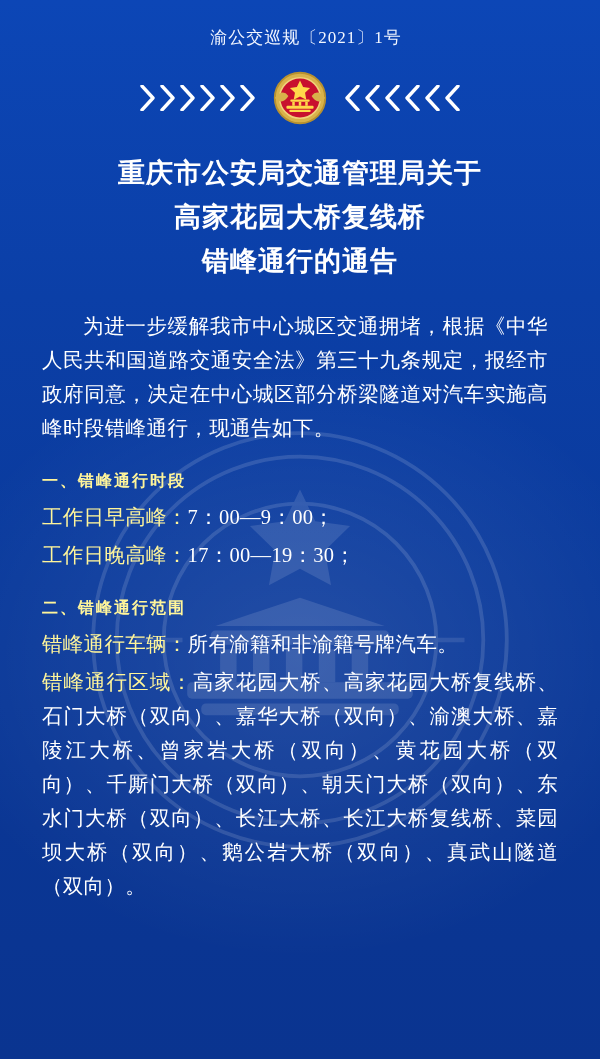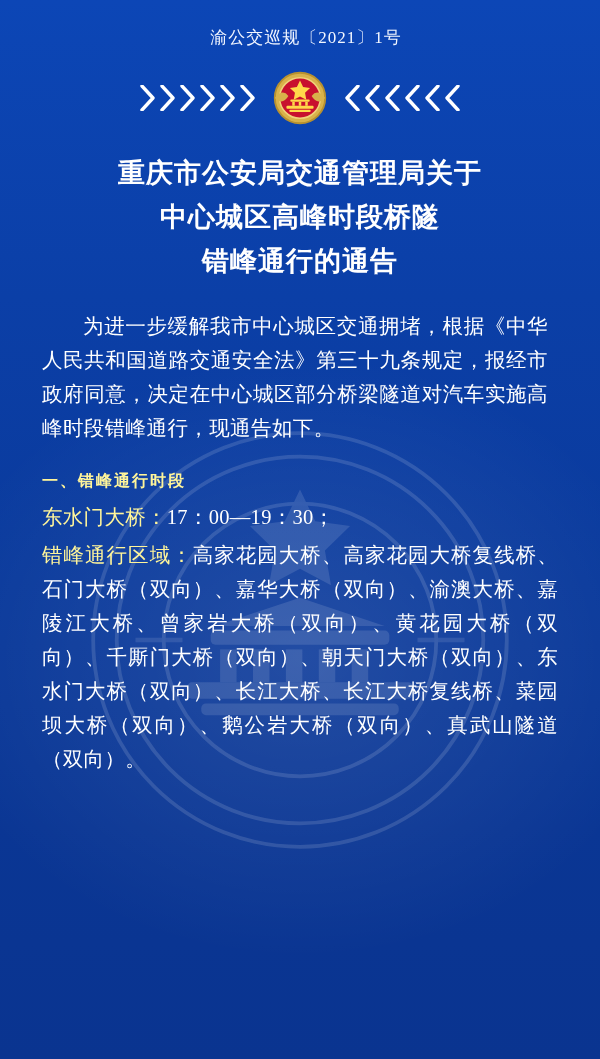--- a/index.html
+++ b/index.html
@@ -234,29 +234,36 @@
         <span class="chev">
             <svg viewBox="0 0 15 26">
               <path d="M13 1 L2 13 L13 25" fill="none" stroke="#ffffff" stroke-width="3.4" stroke-linecap="round" stroke-linejoin="round"></path>
             </svg>
           </span>
       </div>
     </div>
 
     <div class="title">
       <div>重庆市公安局交通管理局关于</div>
-      <div>中心城区高峰时段桥隧</div>
+      <div>高家花园大桥复线桥</div>
       <div>错峰通行的通告</div>
     </div>
 
     <div class="body-text indent">为进一步缓解我市中心城区交通拥堵，根据《中华人民共和国道路交通安全法》第三十九条规定，报经市政府同意，决定在中心城区部分桥梁隧道对汽车实施高峰时段错峰通行，现通告如下。</div>
 
     <div class="section-heading">一、错峰通行时段</div>
     <div class="para">
-      <span class="label-yellow">东水门大桥：</span><span>17：00—19：30；</span>
-    </div>
-
+      <span class="label-yellow">工作日早高峰：</span><span>7：00—9：00；</span>
+    </div>
+    <div class="para">
+      <span class="label-yellow">工作日晚高峰：</span><span>17：00—19：30；</span>
+    </div>
+
+    <div class="section-heading">二、错峰通行范围</div>
+    <div class="para">
+      <span class="label-yellow">错峰通行车辆：</span><span>所有渝籍和非渝籍号牌汽车。</span>
+    </div>
     <div class="para">
       <span class="label-yellow">错峰通行区域：</span><span>高家花园大桥、高家花园大桥复线桥、石门大桥（双向）、嘉华大桥（双向）、渝澳大桥、嘉陵江大桥、曾家岩大桥（双向）、黄花园大桥（双向）、千厮门大桥（双向）、朝天门大桥（双向）、东水门大桥（双向）、长江大桥、长江大桥复线桥、菜园坝大桥（双向）、鹅公岩大桥（双向）、真武山隧道（双向）。</span>
     </div>
 
   </div>
 </div>
 
 </body></html>

